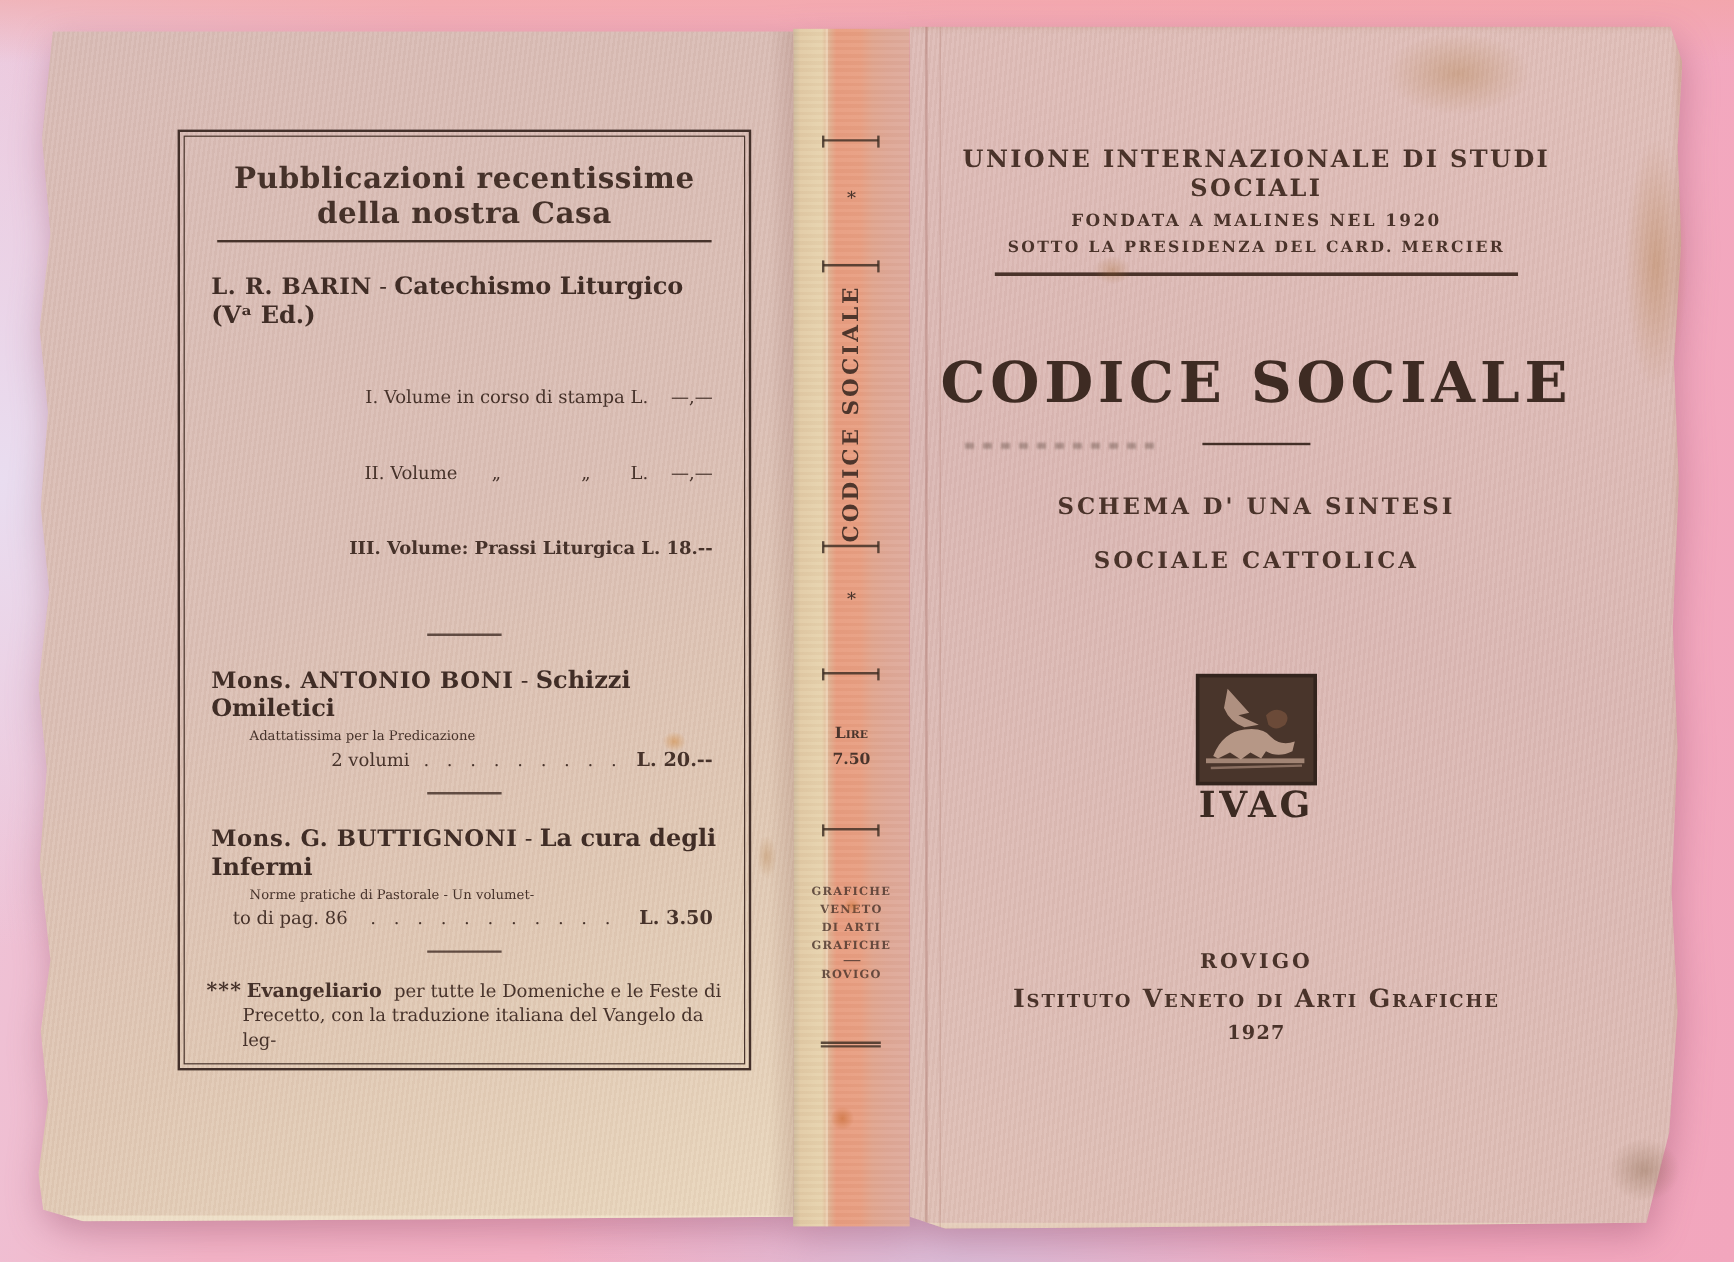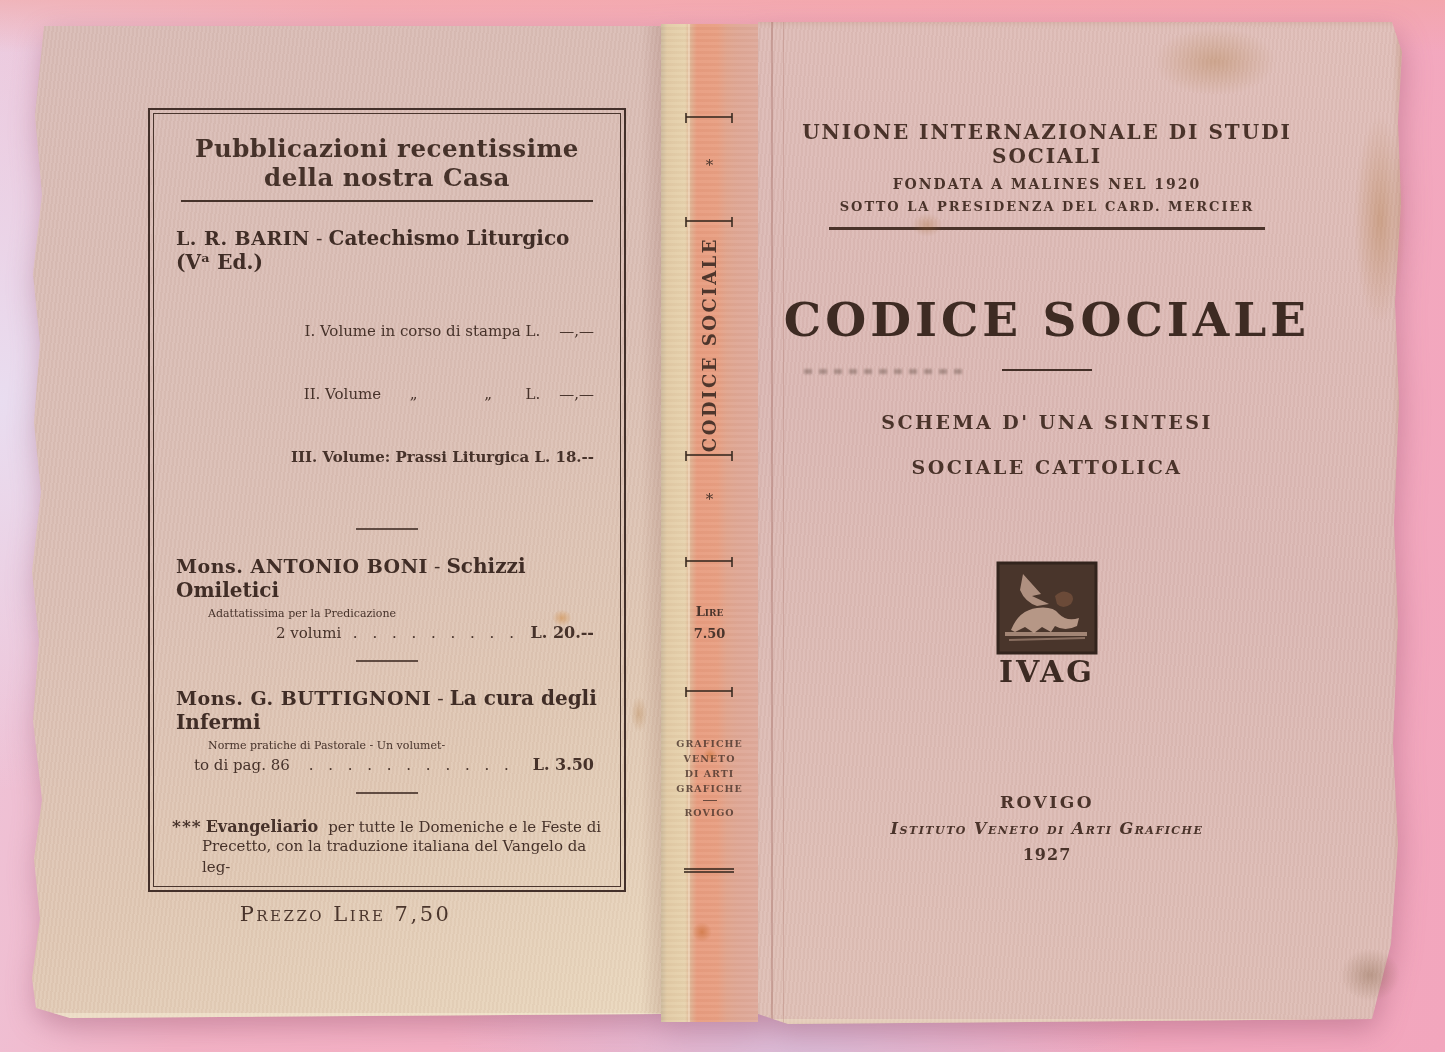--- a/index.html
+++ b/index.html
@@ -129,22 +129,22 @@
   .fc-smudge { position:absolute; left:42px; top:0; width:160px; height:5px;
     background:repeating-linear-gradient(90deg, rgba(70,50,40,.32) 0 8px, transparent 8px 15px);
     filter:blur(1px); }
   .fc-sub1 { margin-top:36px; font-size:19px; letter-spacing:2.5px; font-weight:600; }
   .fc-sub2 { margin-top:23px; font-size:19px; letter-spacing:2.5px; font-weight:600; }
   .fc-emblem { margin:82px auto 0; width:112px; }
   .fc-emblem-text { font-size:30px; letter-spacing:3px; font-weight:600; color:#3c2a22;
     margin-top:-6px; }
   .fc-pub { position:absolute; top:770px; left:0; width:100%; }
   .fc-city { font-size:17px; letter-spacing:2.5px; font-weight:600; }
-  .fc-pubname { margin-top:7px; font-size:16px; font-variant:small-caps;
-    letter-spacing:1.5px; font-weight:600;font-style:italic; }
+  .fc-pubname { margin-top:7px; font-size:21px; font-variant:small-caps;
+    letter-spacing:1.5px; font-weight:600; }
   .fc-year { margin-top:7px; font-size:16px; letter-spacing:1px; font-weight:600; }
 
   
   .stain { position:absolute; pointer-events:none; }
   .st1 { left:1130px; top:14px; width:170px; height:95px;
     background:radial-gradient(closest-side, rgba(164,108,44,.30), transparent 72%); }
   .st2 { left:1345px; top:80px; width:70px; height:280px;
     background:radial-gradient(closest-side, rgba(170,110,50,.35), transparent 75%); }
   .st3 { left:905px; top:208px; width:44px; height:34px;
     background:radial-gradient(closest-side, rgba(160,100,40,.30), transparent 70%); }
@@ -216,21 +216,20 @@
           <div class="evan-line1">
             <span class="stars">***</span>
             <span class="bigname">Evangeliario</span>
             <span class="rest">per tutte le Domeniche e le Feste di</span>
           </div>
           <div class="evan-cont">Precetto, con la traduzione italiana del Vangelo da leg-</div>
 
         </div>
       </div>
 
-      <div class="price-note">Prezzo Lire 7,50</div>
     </div>
 
     <div class="spine">
       <div class="rule" style="top:92px"></div>
       <div class="s-star" style="top:132px">*</div>
       <div class="rule" style="top:196px"></div>
 
       <div class="s-vtitle">
         <span>CODICE SOCIALE</span>
       </div>

